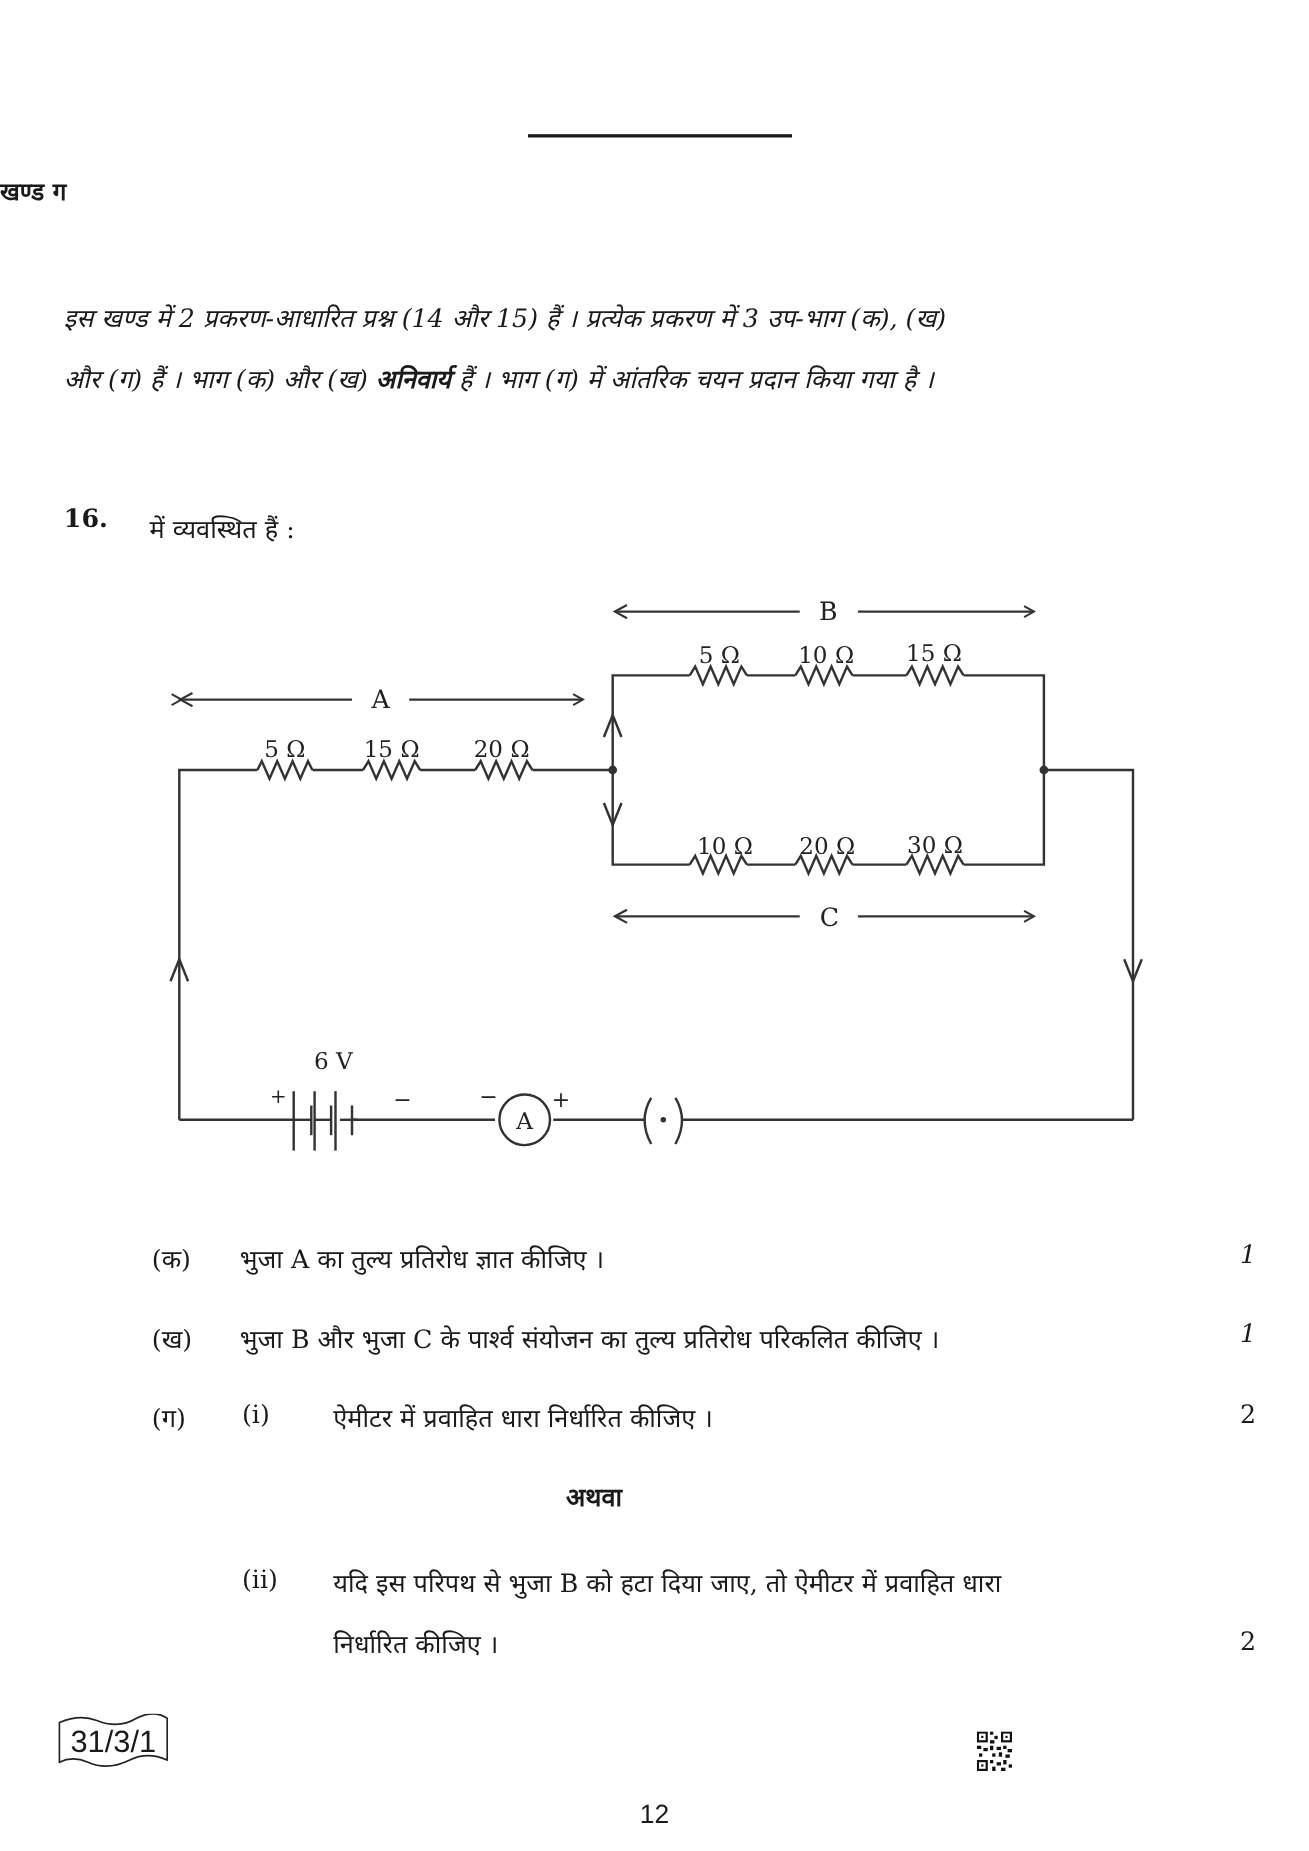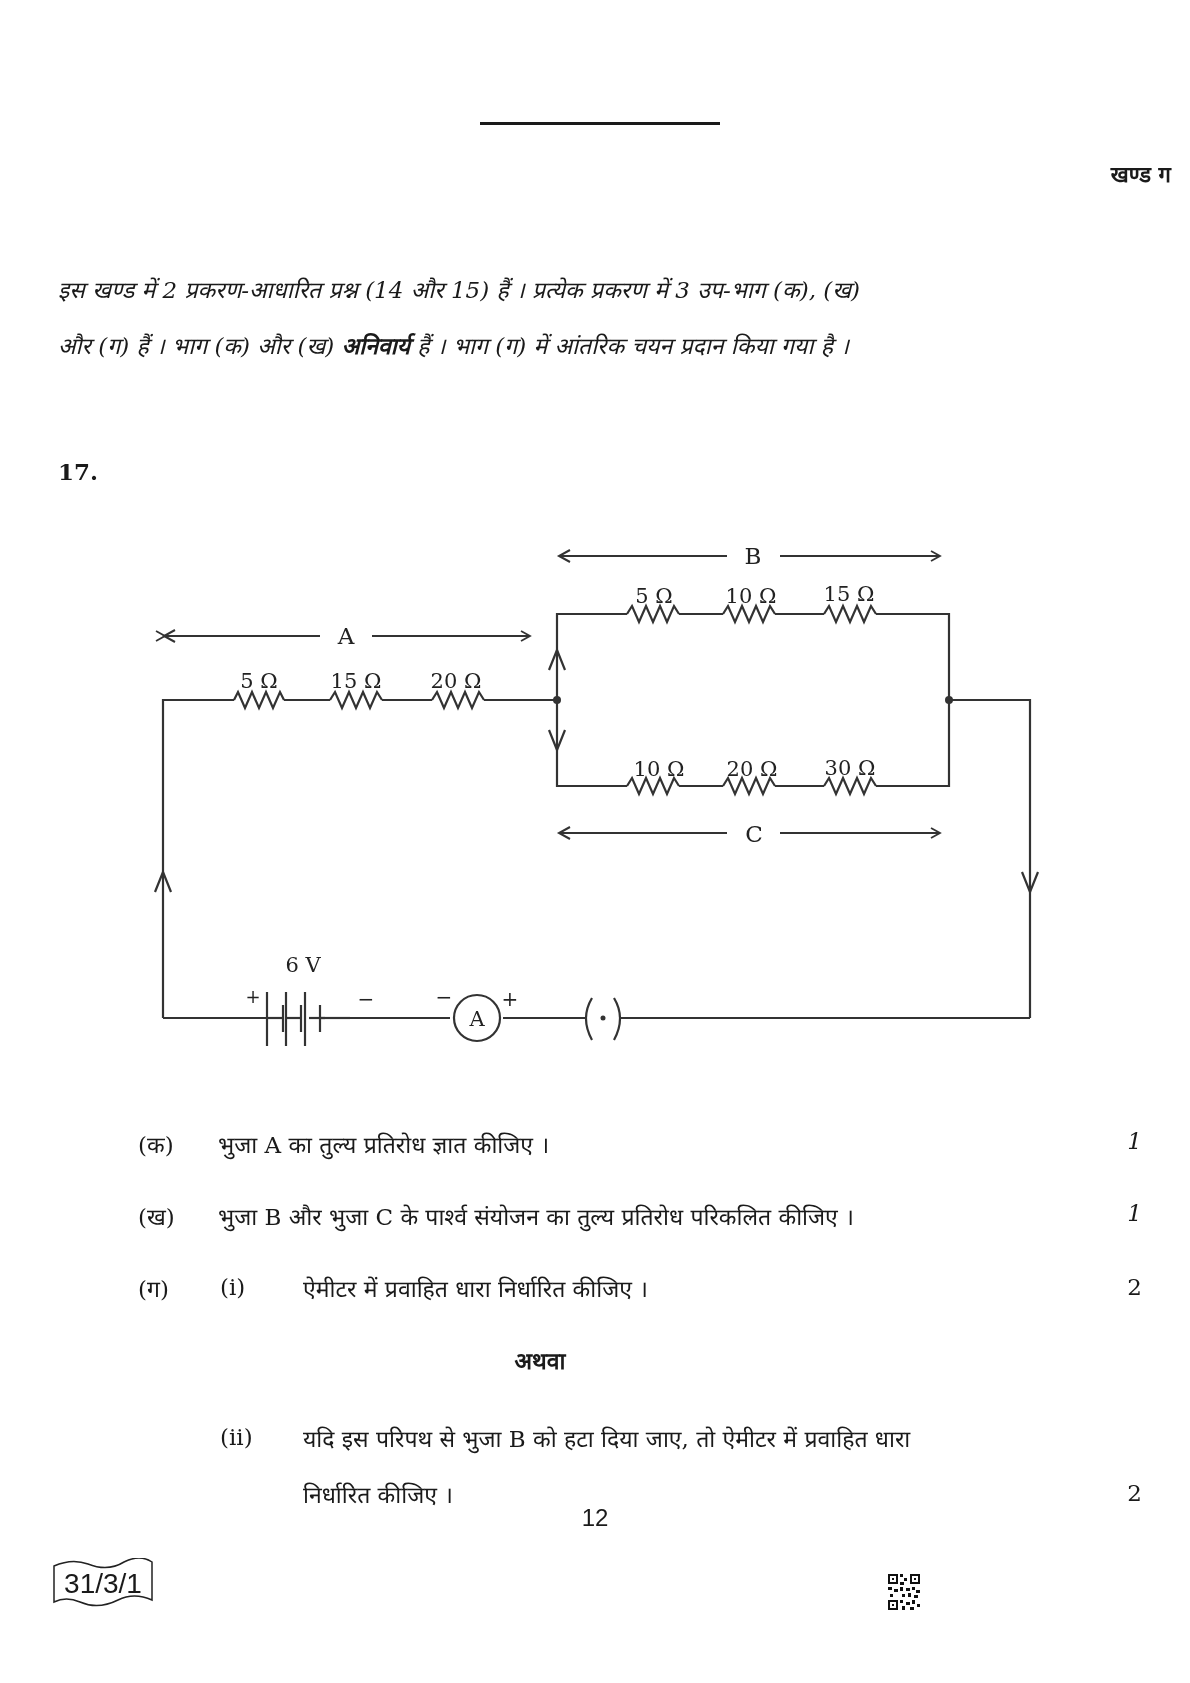--- a/index.html
+++ b/index.html
@@ -1,50 +1,51 @@
 <!DOCTYPE html>
 <html><head>
 <meta charset="utf-8">
 <style>
   html, body { margin: 0; padding: 0; background: #ffffff; }
   body { width: 1190px; height: 1683px; position: relative; overflow: hidden;
          font-family: "DejaVu Serif", "Liberation Serif", serif; color: #1a1a1a; }
   .abs { position: absolute; }
   .top-rule { left: 480px; top: 122px; width: 240px; height: 3px; background: #1a1a1a; }
-  .section-title { left: 0; width: 1171px; top: 158px; text-align: right; font-size: 22px; font-weight: bold; }
+  .section-title { left: 0; width: 1171px; top: 158px; text-align: left; font-size: 22px; font-weight: bold; }
   .instructions { left: 58px; width: 1030px; top: 262px; font-size: 23px; font-style: italic; line-height: 56px; }
   .instructions b { font-style: italic; }
   .q-num { left: 58px; top: 458px; font-size: 23px; font-weight: bold; }
   .q-text { left: 136px; width: 950px; top: 454px; font-size: 23px; line-height: 56px; }
   .diagram { left: 0; top: 530px; width: 1190px; height: 540px; }
   .sub { font-size: 23px; }
   .sub-label { left: 138px; }
   .sub-text { left: 218px; }
   .marks { left: 1112px; width: 30px; text-align: right; font-size: 23px; }
   .italic { font-style: italic; }
   .or-label { left: 0; width: 1080px; text-align: center; top: 1344px; font-size: 23px; font-weight: bold; }
   .footer-code { left: 52px; top: 1558px; width: 102px; height: 50px; }
   .footer-code-text { left: 52px; top: 1568px; width: 102px; text-align: center; font-family: "Liberation Sans", sans-serif; font-size: 28px; }
-  .page-num { left: 0; width: 1190px; top: 1504px; text-align: center; font-family: "Liberation Sans", sans-serif; font-size: 24px; }
+  .page-num { left: 0; width: 1190px; top: 1636px; text-align: center; font-family: "Liberation Sans", sans-serif; font-size: 24px; }
   .qr { left: 888px; top: 1574px; width: 32px; height: 36px; }
   svg text { font-family: "DejaVu Serif", "Liberation Serif", serif; fill: #222; }
 </style>
 </head>
 <body>
 
 <div class="abs top-rule"></div>
 <div class="abs section-title">खण्ड ग</div>
 
 <div class="abs instructions">
   <div>इस खण्ड में 2 प्रकरण-आधारित प्रश्न (14 और 15) हैं । प्रत्येक प्रकरण में 3 उप-भाग (क), (ख)</div>
   <div><span>और (ग) हैं । भाग (क) और (ख) </span><b>अनिवार्य</b><span> हैं । भाग (ग) में आंतरिक चयन प्रदान किया गया है ।</span></div>
 </div>
 
-<div class="abs q-num">17.</div>
+<div class="abs q-num">16.</div>
 <div class="abs q-text">
+  <div>में व्यवस्थित हैं :</div>
 </div>
 
 <svg class="abs diagram" viewBox="0 530 1190 540" width="1190" height="540">
   <defs>
     <marker id="ah" markerWidth="12" markerHeight="12" refX="10" refY="6" orient="auto" markerUnits="userSpaceOnUse">
       <path d="M1,1 L10,6 L1,11" fill="none" stroke="#333" stroke-width="1.8"></path>
     </marker>
   </defs>
   <g stroke="#333" stroke-width="2.2" fill="none">
 

